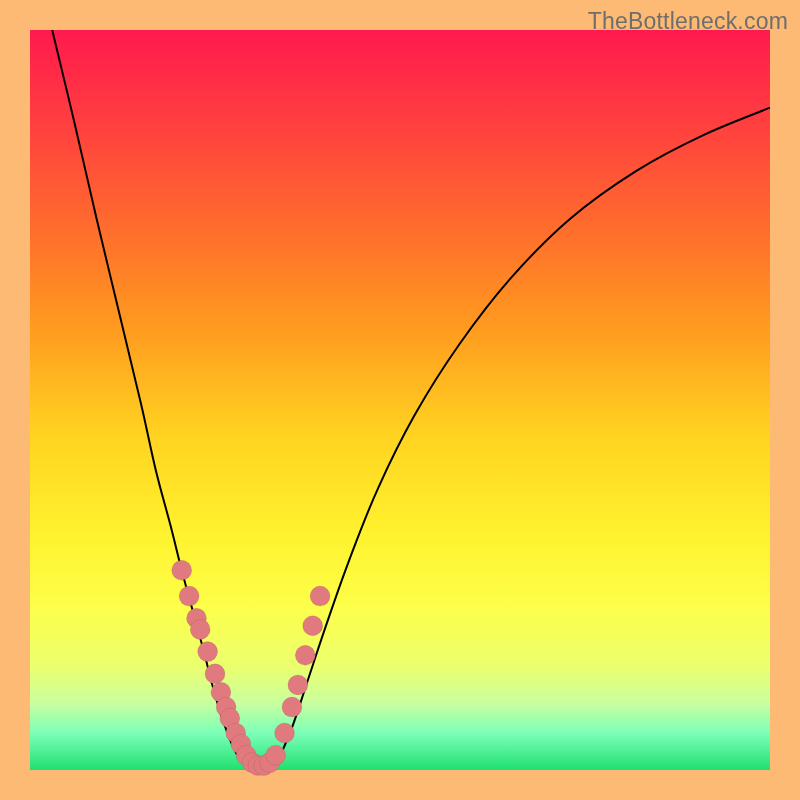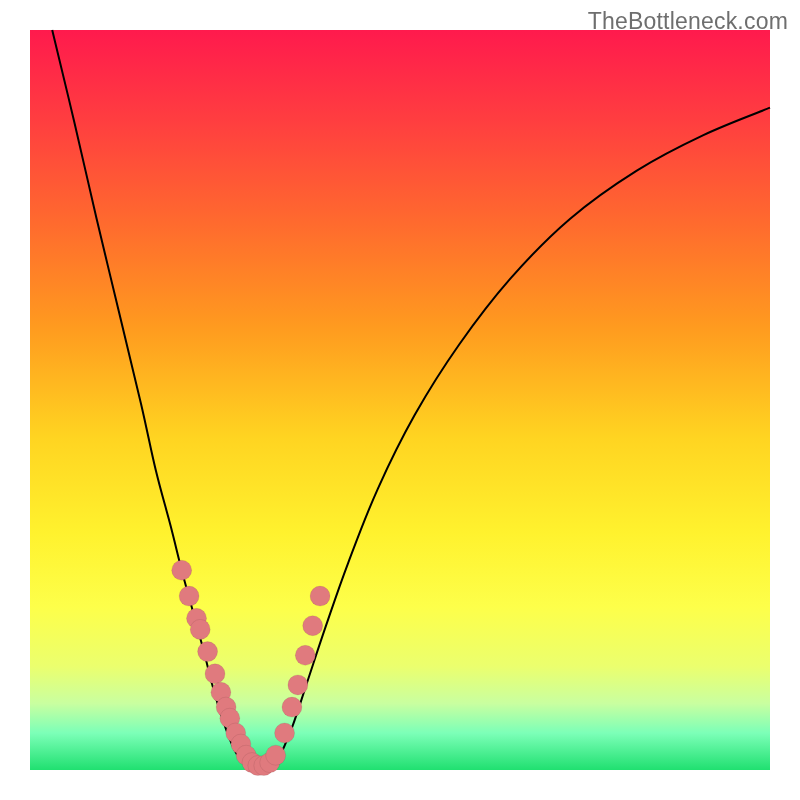--- a/index.html
+++ b/index.html
@@ -8,21 +8,21 @@
     width: 800px;
     height: 800px;
     background: #000;
     font-family: Arial, Helvetica, sans-serif;
     overflow: hidden;
   }
   .frame {
     position: relative;
     width: 800px;
     height: 800px;
-    background: #ffffff;
+    background: #fdba74;
   }
   .plot-area {
     position: absolute;
     left: 30px;
     top: 30px;
     width: 740px;
     height: 740px;
     background: linear-gradient(
       to bottom,
       #ff1a4d 0%,

